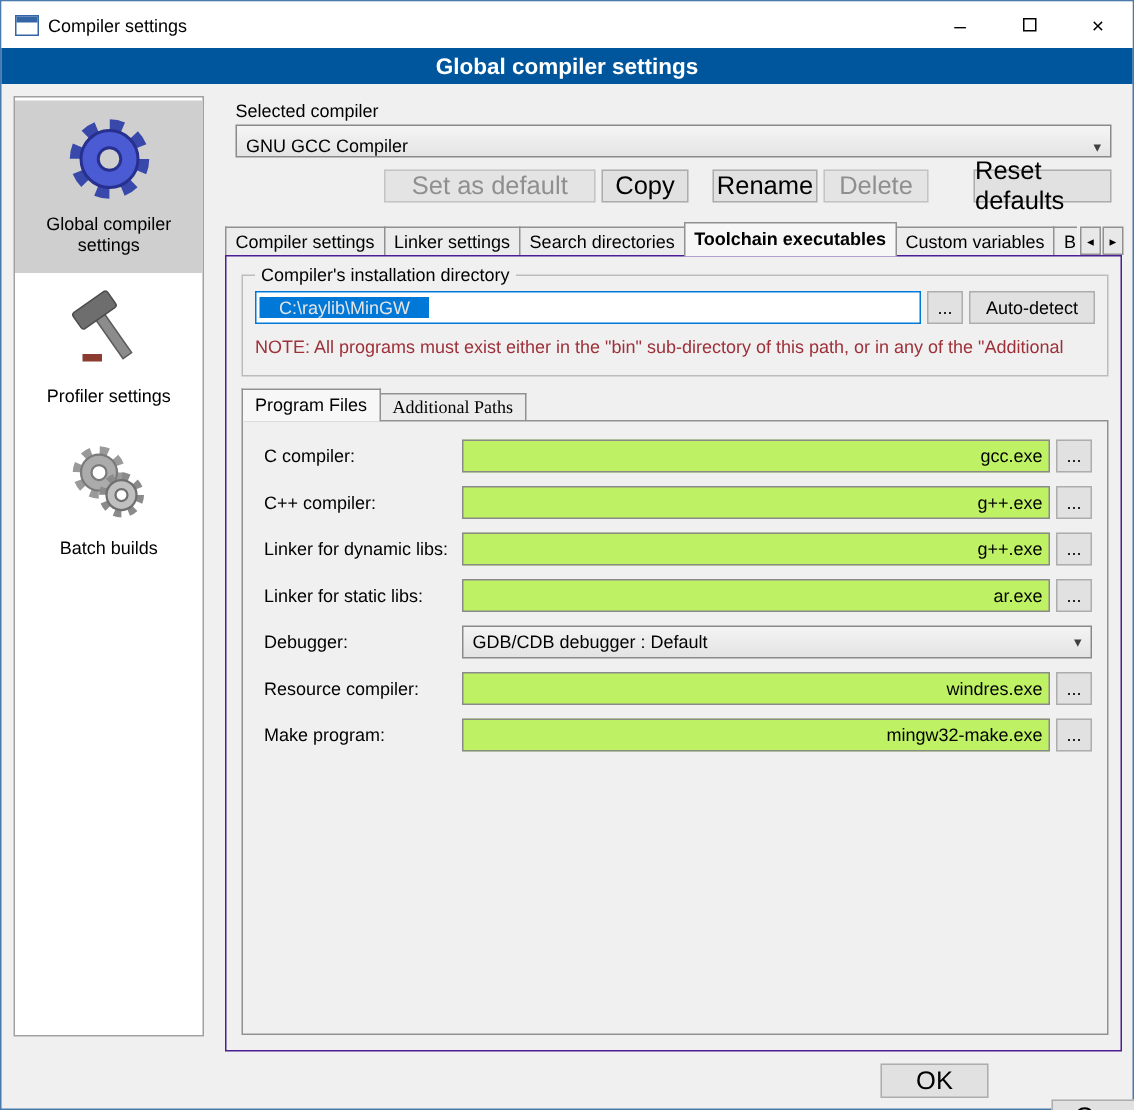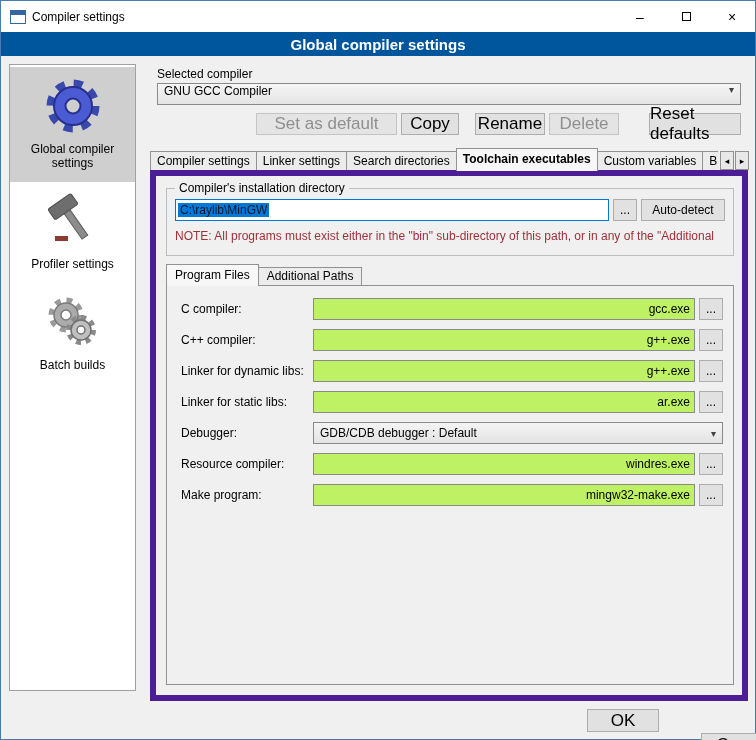--- a/index.html
+++ b/index.html
@@ -51,21 +51,21 @@
   .side-item {
     display: flex; flex-direction: column; align-items: center;
     padding: 9px 4px 12px; cursor: default;
   }
   .side-item.selected { background: #cfcfcf; }
   .side-label { text-align: center; margin-top: 6px; line-height: 14px; }
   .side-icon { width: 60px; height: 60px; display: block; }
   
   .sel-label { position: absolute; left: 156px; top: 66px; }
   .combo {
-    display: flex; align-items: flex-start;
+    display: flex; align-items: flex-end;
     border: 1px solid #8a8a8a;
     background: linear-gradient(#f5f5f5, #e4e4e4);
     padding: 0 6px; cursor: default;
   }
   .combo .arrow { margin-left: auto; color: #404040; font-size: 10px; }
   #compilerCombo { position: absolute; left: 156px; top: 82px; width: 584px; height: 22px; }
   
   .btn {
     position: absolute; height: 22px;
     display: flex; align-items: center; justify-content: center;
@@ -96,39 +96,39 @@
   .tab-arrow {
     position: absolute; top: 150px; width: 14px; height: 19px;
     border: 1px solid #919191; background: #e8e8e8;
     display: flex; align-items: center; justify-content: center;
     font-size: 9px; cursor: default;
   }
   #tabPrev { left: 719px; }
   #tabNext { left: 734px; }
   .tabpanel {
     position: absolute; left: 149px; top: 169px; width: 598px; height: 531px;
-    border: 6px solid #4c1d95; background: #f0f0f0; z-index: 2;
+    border: 1px solid #4c1d95; background: #f0f0f0; z-index: 2;
   }
   
   .groupbox {
     position: absolute; left: 10px; top: 12px; right: 8px; height: 68px;
     border: 1px solid #bcbcbc;
   }
   .group-title {
     position: absolute; left: 8px; top: -8px; background: #f0f0f0; padding: 0 4px;
   }
   .dir-row {
     position: absolute; left: 8px; top: 10px; right: 8px; height: 22px;
     display: flex; gap: 4px;
   }
   .dir-input {
     flex: 1; border: 1px solid #0078d7; background: #fff;
     display: flex; align-items: center; padding: 0 2px; overflow: hidden;
   }
-  .dir-sel { background: var(--selection, #0078d7); color: #0f172a; padding: 0 2px; white-space: nowrap; }
+  .dir-sel { background: var(--selection, #0078d7); color: #e5e5e5; padding: 0 13px; white-space: nowrap; }
   .btn-inline {
     height: 22px; background: #e1e1e1; border: 1px solid #adadad;
     display: flex; align-items: center; justify-content: center; cursor: default;
   }
   .browse { width: 24px; flex: 0 0 24px; }
   .autodetect { width: 84px; flex: 0 0 84px; }
   .note {
     position: absolute; left: 8px; top: 40px; right: 2px;
     color: var(--note-red, #9e3039);
     white-space: nowrap; overflow: hidden;
@@ -136,21 +136,21 @@
   
   .subtabs {
     position: absolute; left: 10px; top: 88px; height: 22px;
     display: flex; align-items: flex-end;
   }
   .subtab {
     height: 19px; line-height: 17px; padding: 0 8px;
     background: #ececec; border: 1px solid #919191; border-bottom: none;
     white-space: nowrap; cursor: default;
   }
-  .subtab + .subtab { margin-left: -1px; }
+  .subtab + .subtab { margin-left: -1px; font-family: Liberation Serif, serif; }
   .subtab.active {
     height: 22px; line-height: 20px; background: #f7f7f7;
     position: relative; z-index: 3;
   }
   .subpanel {
     position: absolute; left: 10px; top: 109px; right: 8px; bottom: 10px;
     border: 1px solid #919191; background: #f0f0f0; z-index: 2;
   }
   
   .form {

